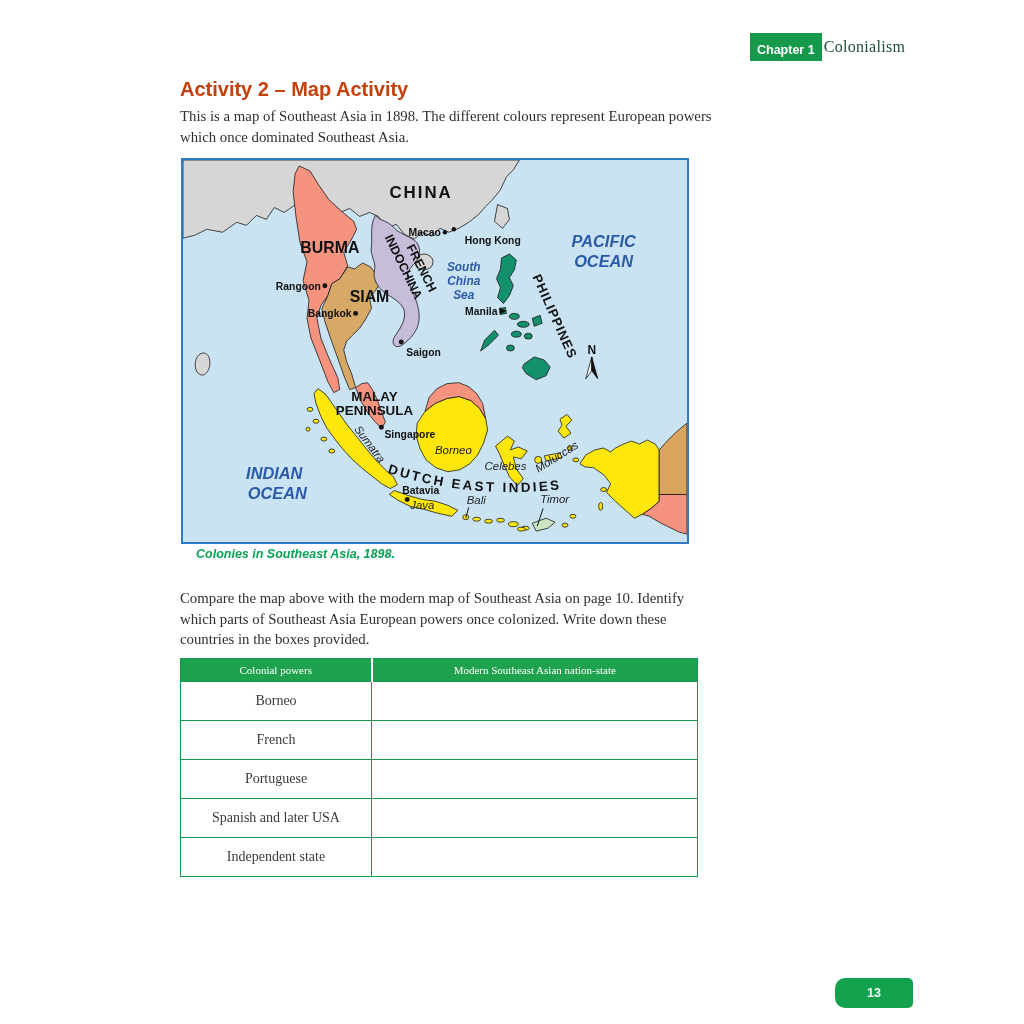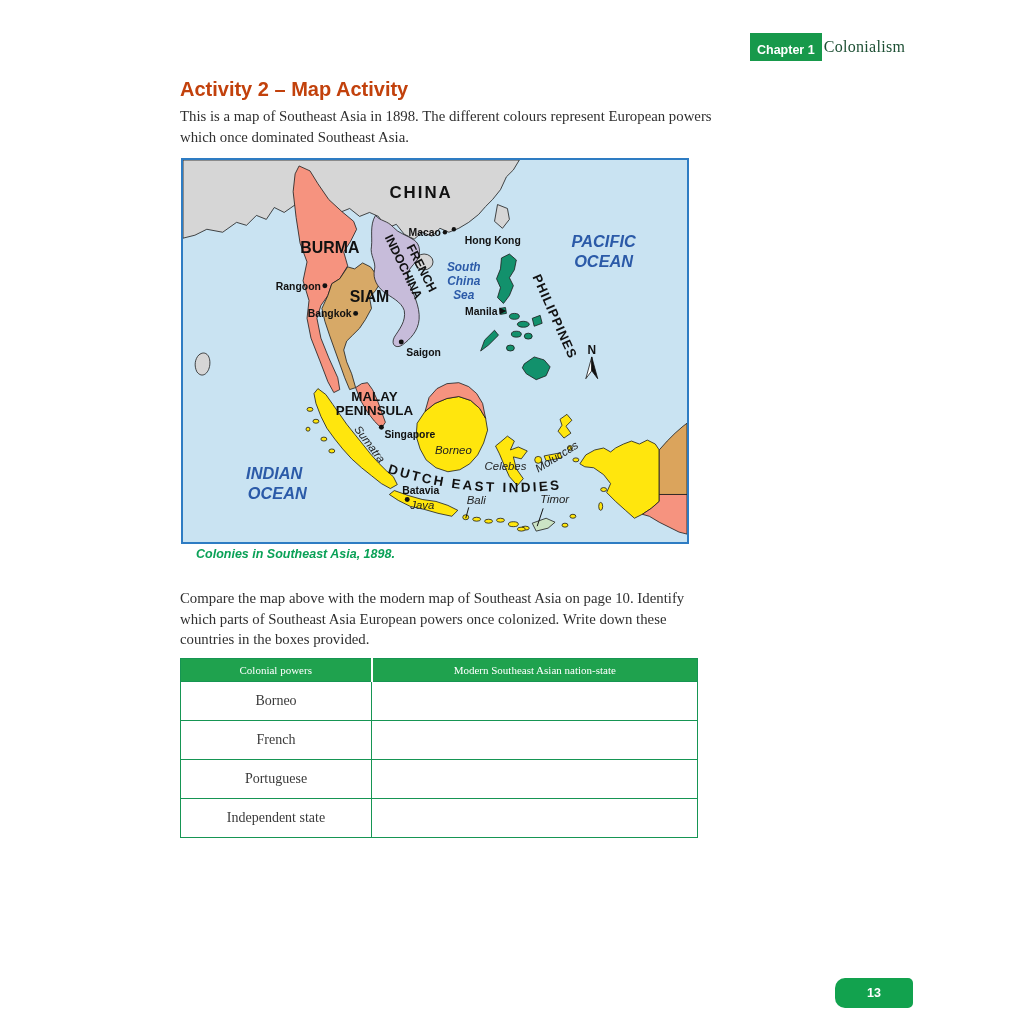--- a/index.html
+++ b/index.html
@@ -211,20 +211,24 @@
       </tr>
       <tr>
         <td>French</td>
         <td></td>
       </tr>
       <tr>
         <td>Portuguese</td>
         <td></td>
       </tr>
       <tr>
+        <td>Spanish and later USA</td>
+        <td></td>
+      </tr>
+      <tr>
         <td>Independent state</td>
         <td></td>
       </tr>
     </tbody>
   </table>
 
   <div class="page-number">13</div>
 
 </div>
 

